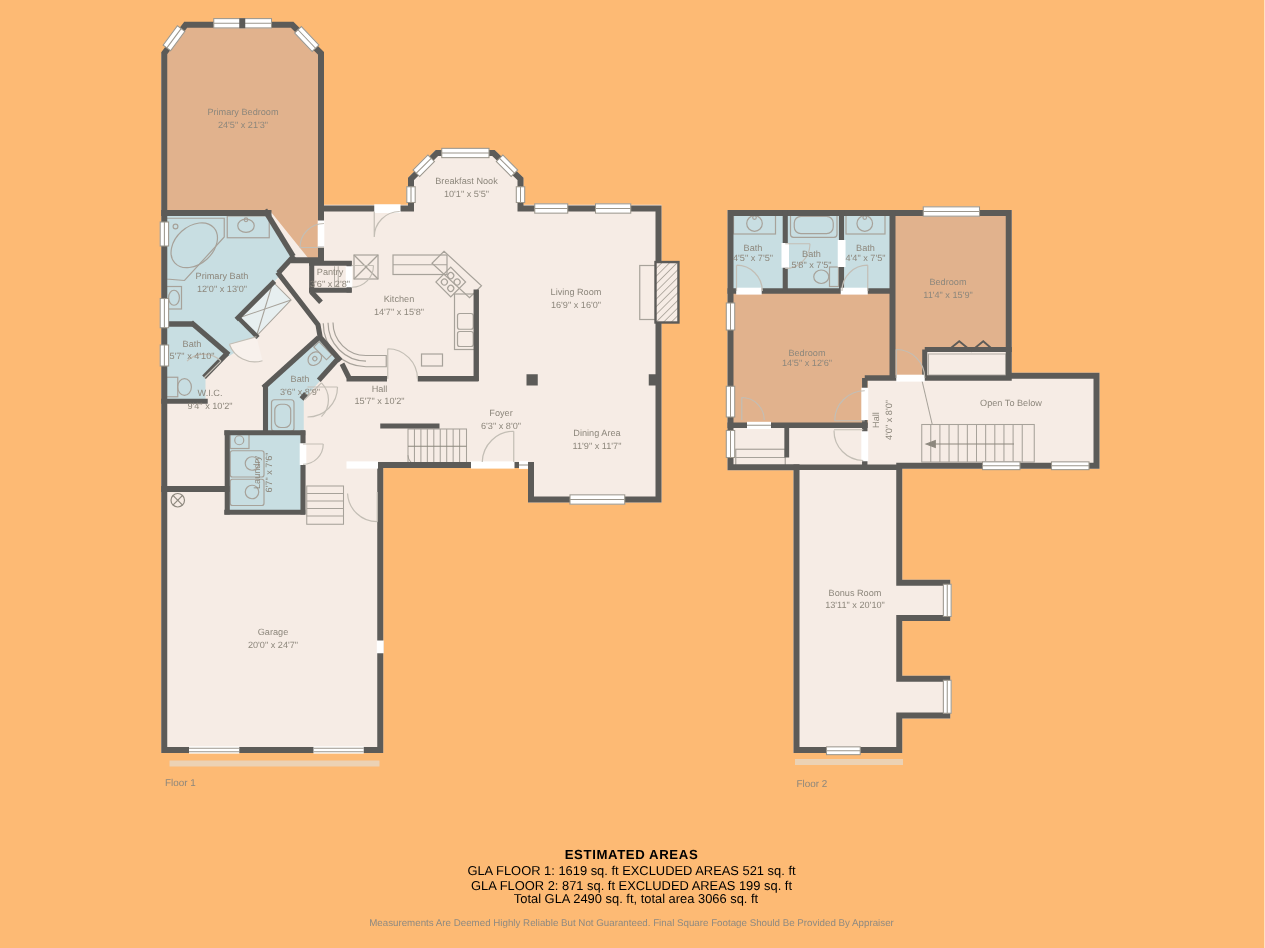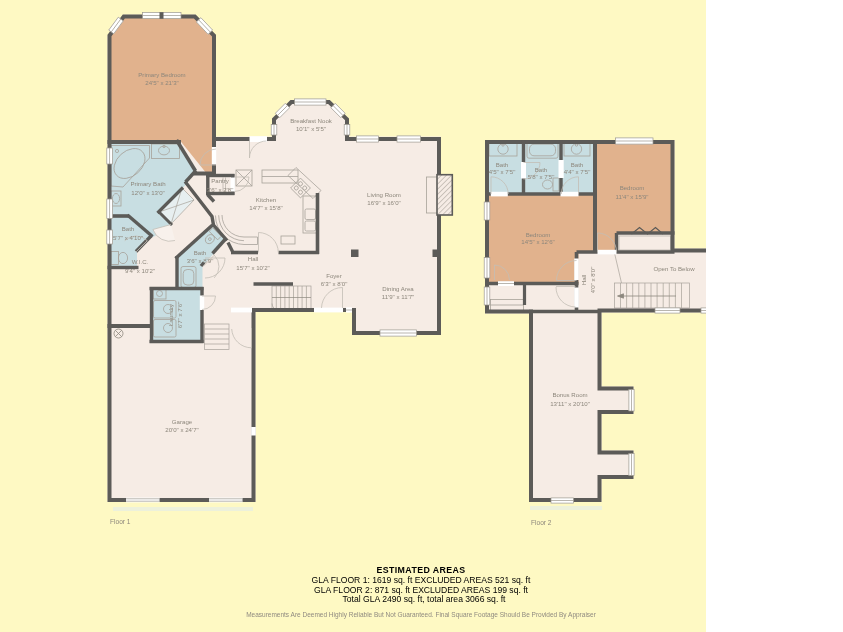--- a/index.html
+++ b/index.html
@@ -1,16 +1,16 @@
 <!DOCTYPE html>
 <html><head>
 <meta charset="utf-8">
 <style>
   html,body{margin:0;padding:0;background:#ffffff;}
-  .page{position:relative;width:706px;height:632px;background:#fef9c3;overflow:hidden;
+  .page{position:relative;width:843px;height:632px;background:#fdba74;overflow:hidden;
         font-family:"Liberation Sans", sans-serif;}
   svg{position:absolute;left:0;top:0;}
   .rm{fill:#8d877c;font-size:6.1px;text-anchor:middle;font-family:"Liberation Sans",sans-serif;}
   .big{font-family:"Liberation Sans",sans-serif;text-anchor:middle;fill:#000;}
 </style>
 </head>
 <body>
 <div class="page">
 <svg width="843" height="632" viewBox="0 0 843 632">
 <defs>

